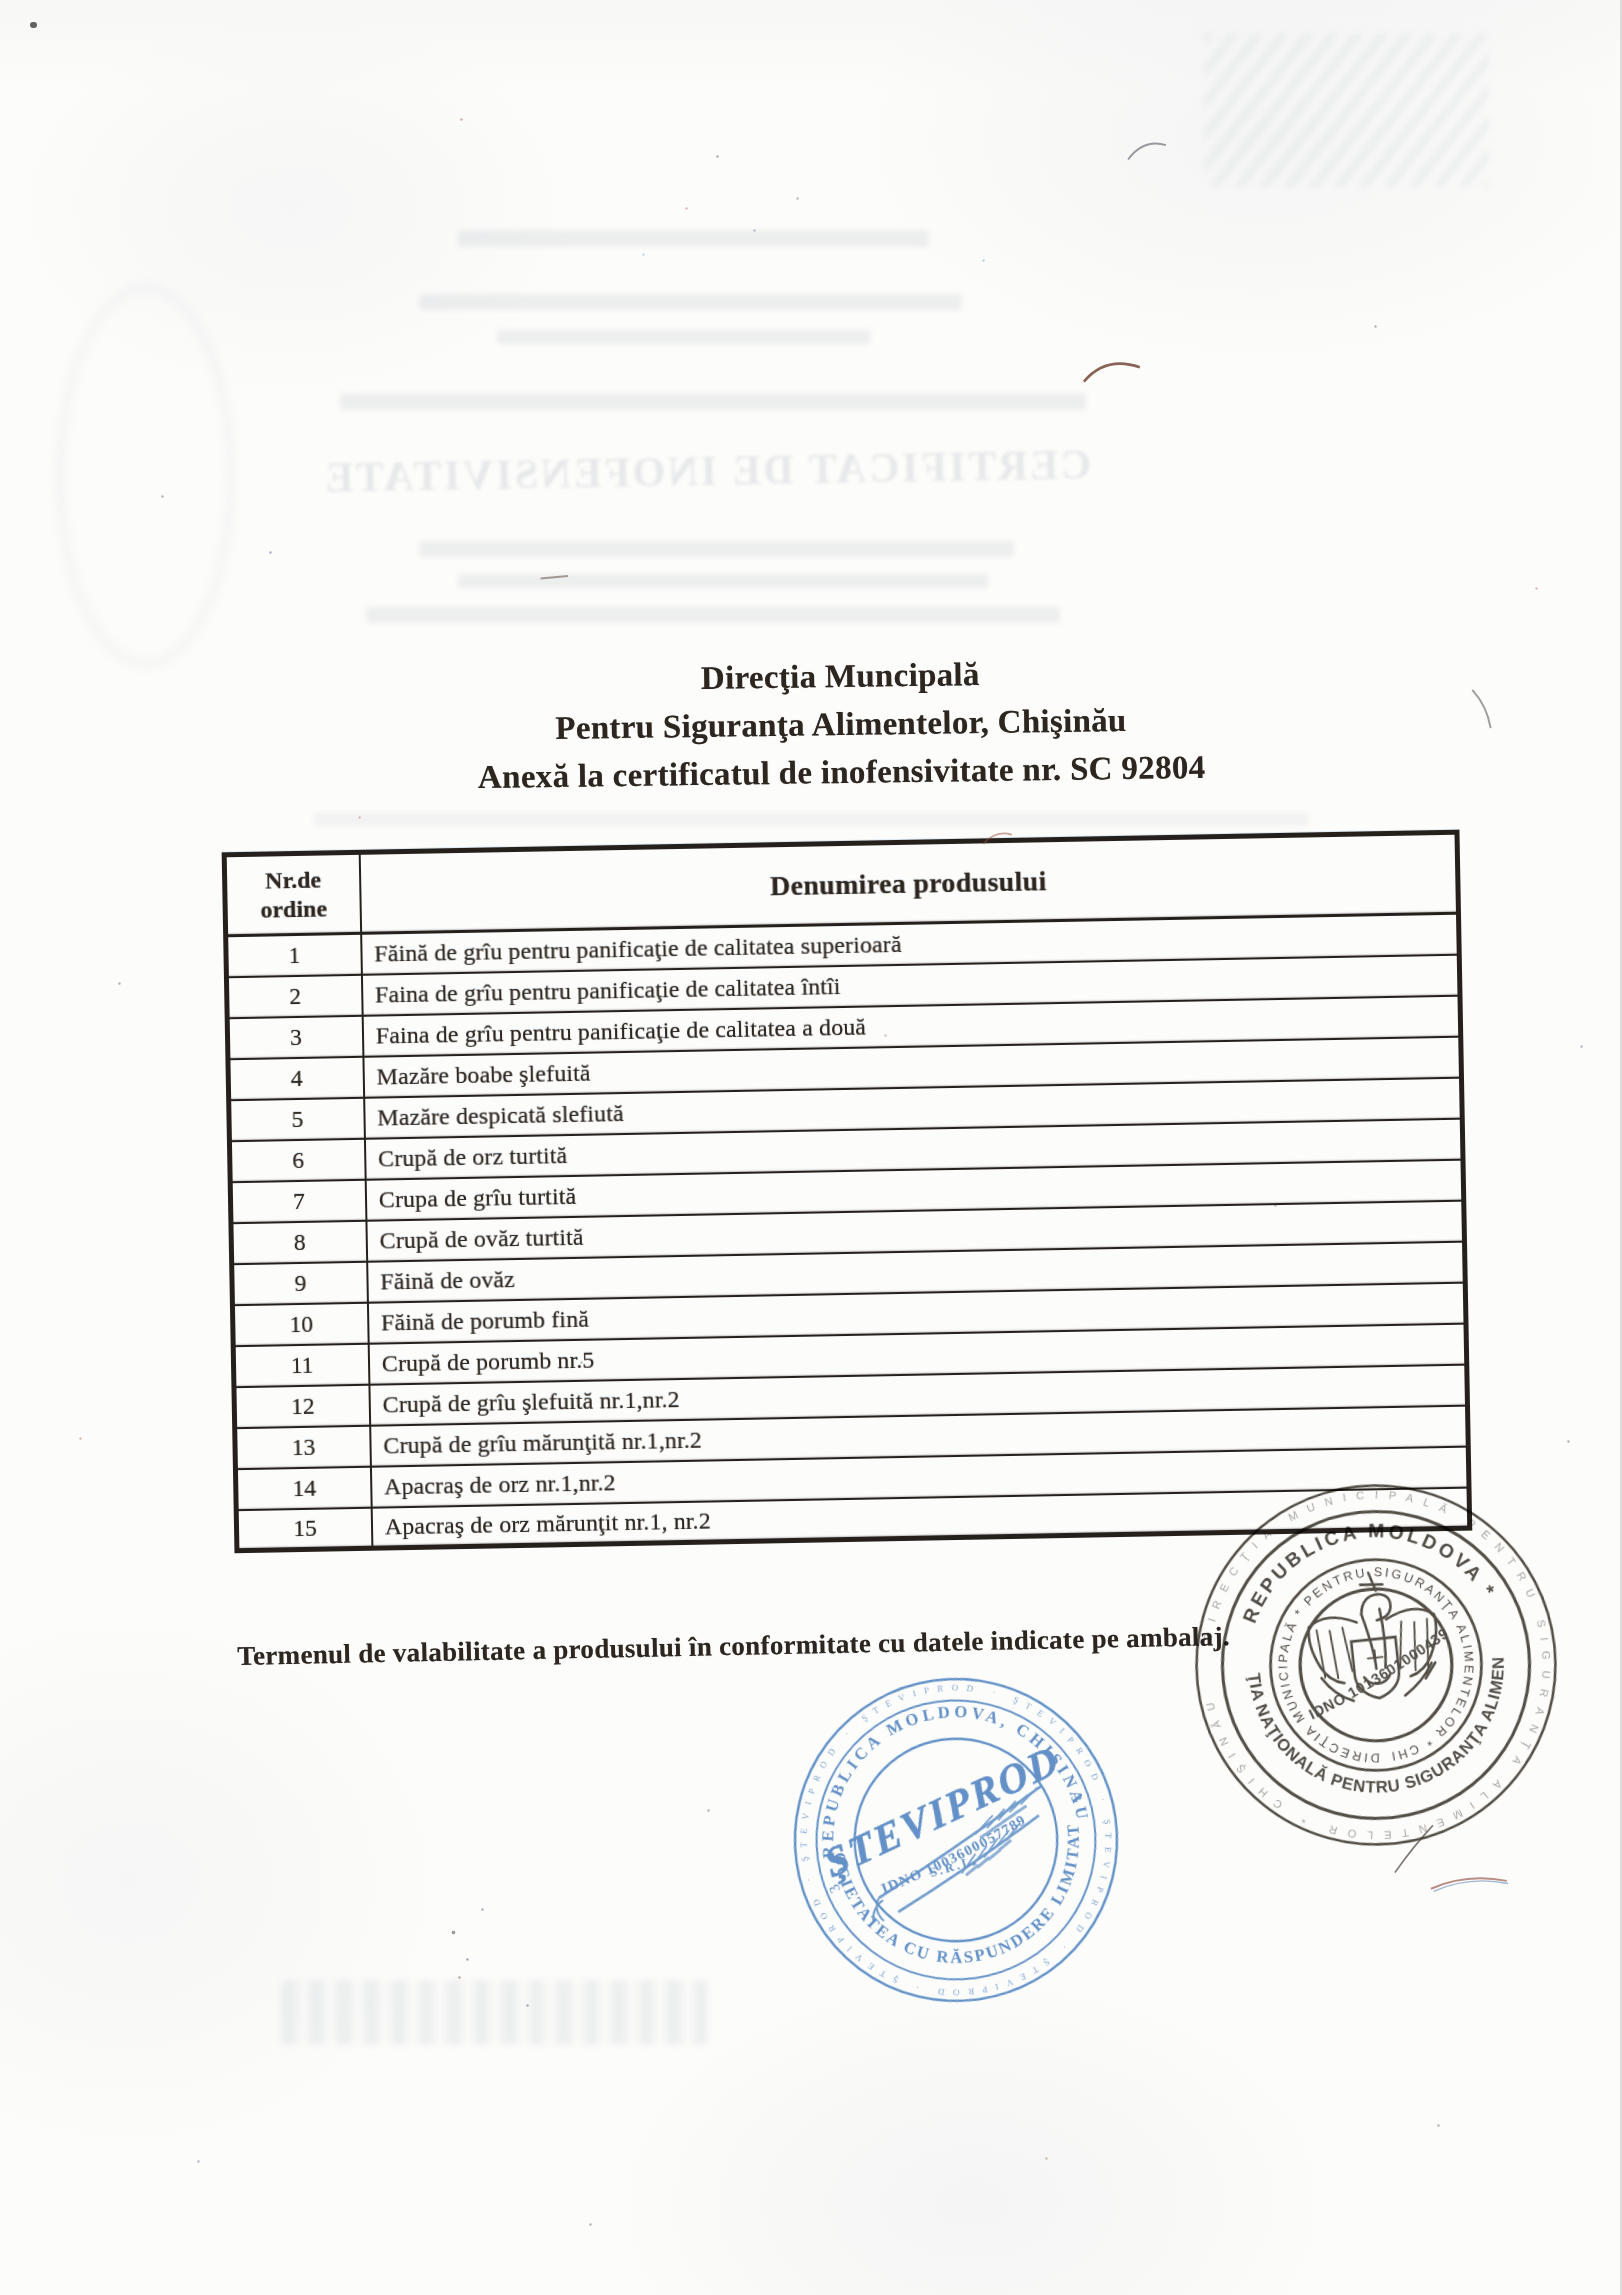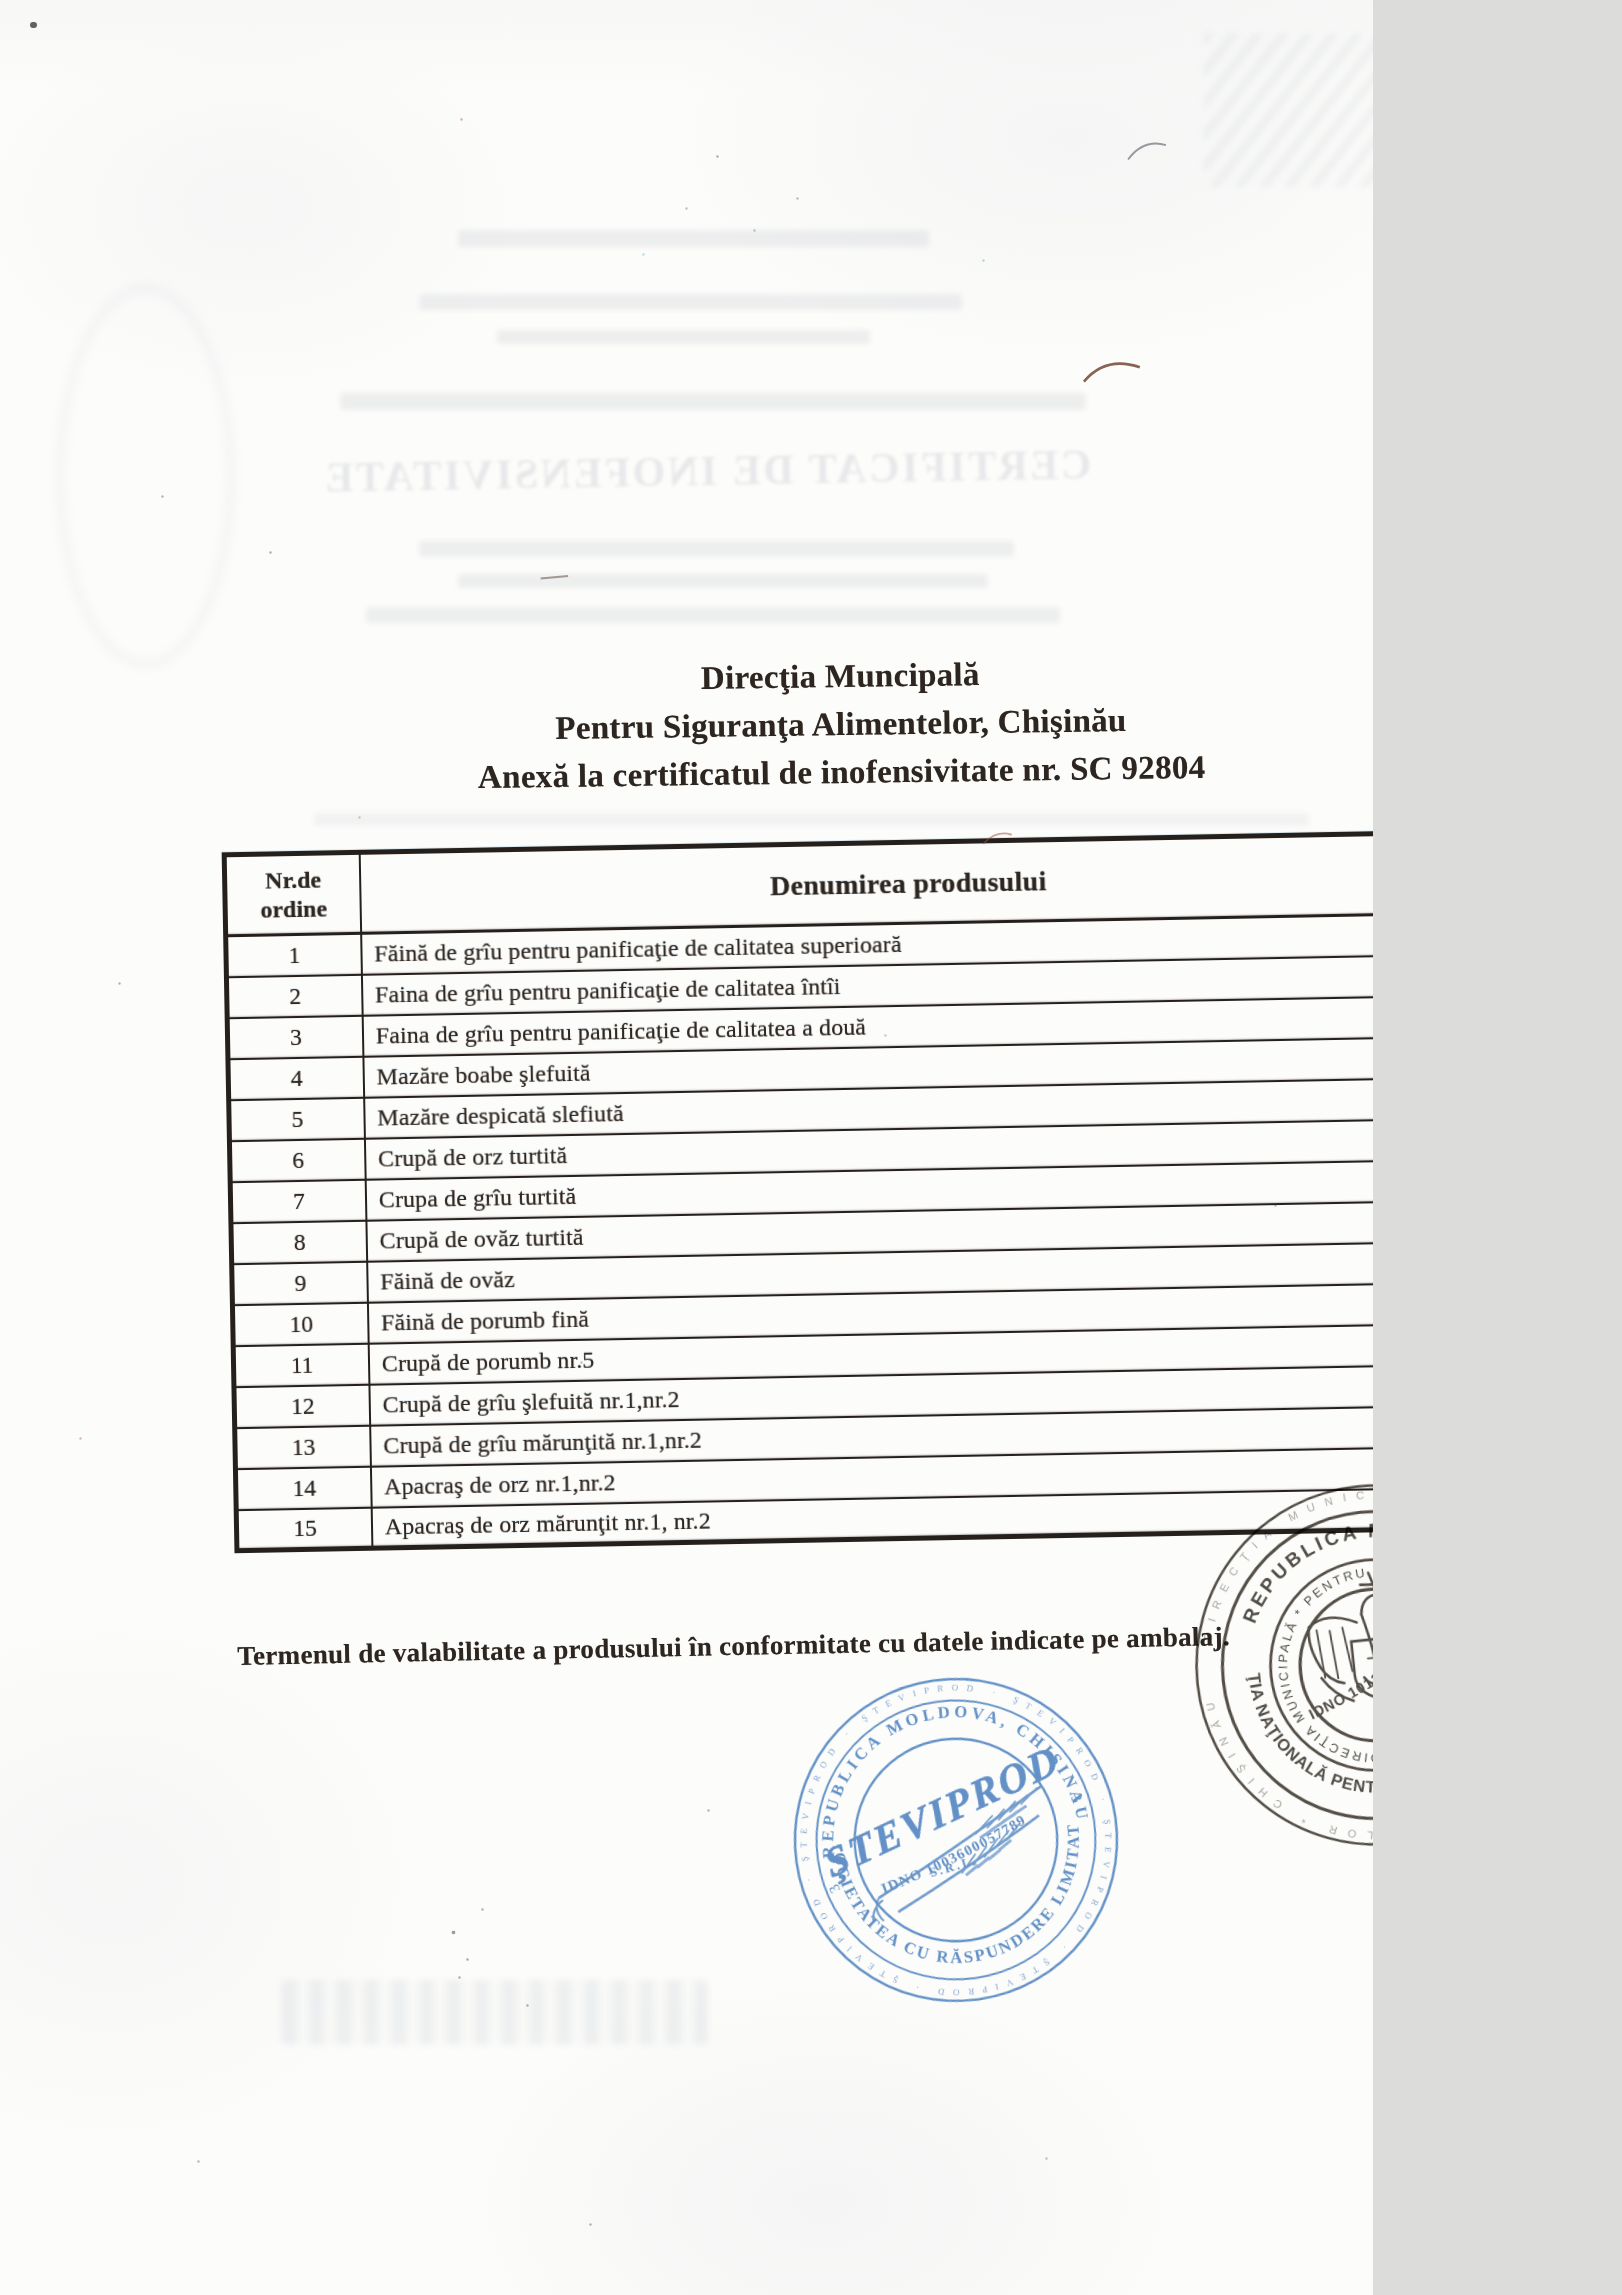--- a/index.html
+++ b/index.html
@@ -1,21 +1,22 @@
 <!DOCTYPE html>
 <html style="font-size:10.5px"><head>
 <meta charset="utf-8">
 <style>
   html,body{margin:0;padding:0;}
   body{width:1623px;height:2295px;background:#dcdcda;}
   .page{
-    position:relative;width:1373px;height:2295px;overflow:hidden;
+    position:relative;width:1588px;height:2295px;overflow:hidden;
     background:#fcfcfa;
     font-family:"Liberation Serif","DejaVu Serif",serif;
     color:#2d2620;
+    padding-left:32px;
   }
   .page::before{ 
     content:"";position:absolute;inset:0;pointer-events:none;
     background:
       radial-gradient(406px 275px at 18% 9%, rgba(190,196,206,.10), transparent 70%),
       radial-gradient(589px 327px at 78% 6%, rgba(188,194,204,.12), transparent 70%),
       radial-gradient(458px 393px at 8% 82%, rgba(190,196,206,.10), transparent 70%),
       radial-gradient(523px 327px at 60% 96%, rgba(185,192,202,.12), transparent 70%),
       linear-gradient(180deg, rgba(205,209,216,.10), transparent 4%);
   }

